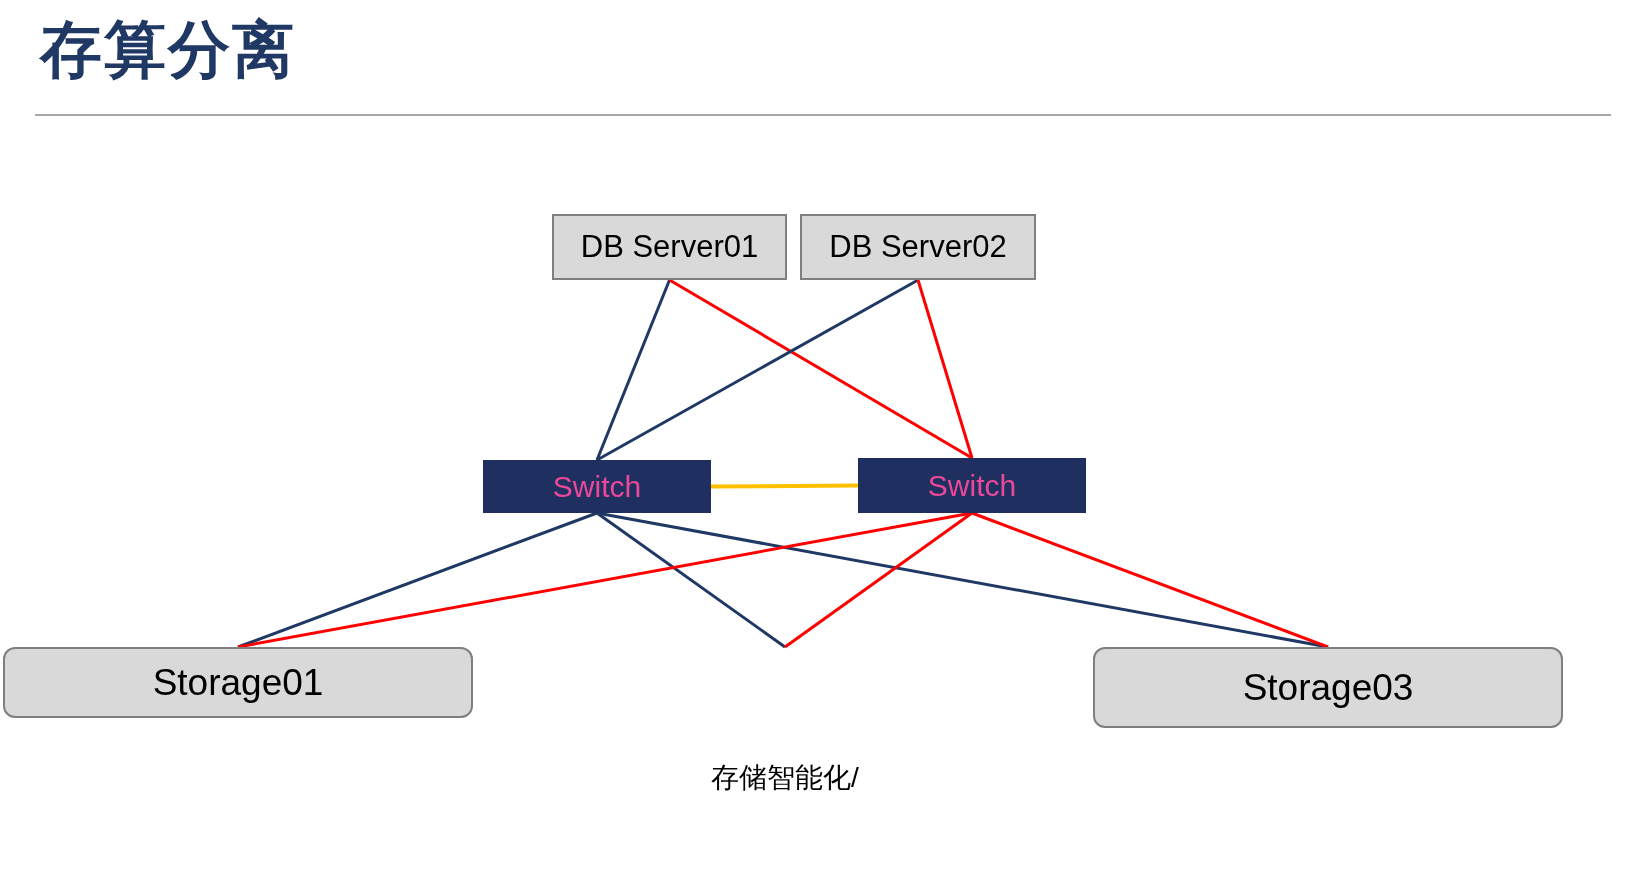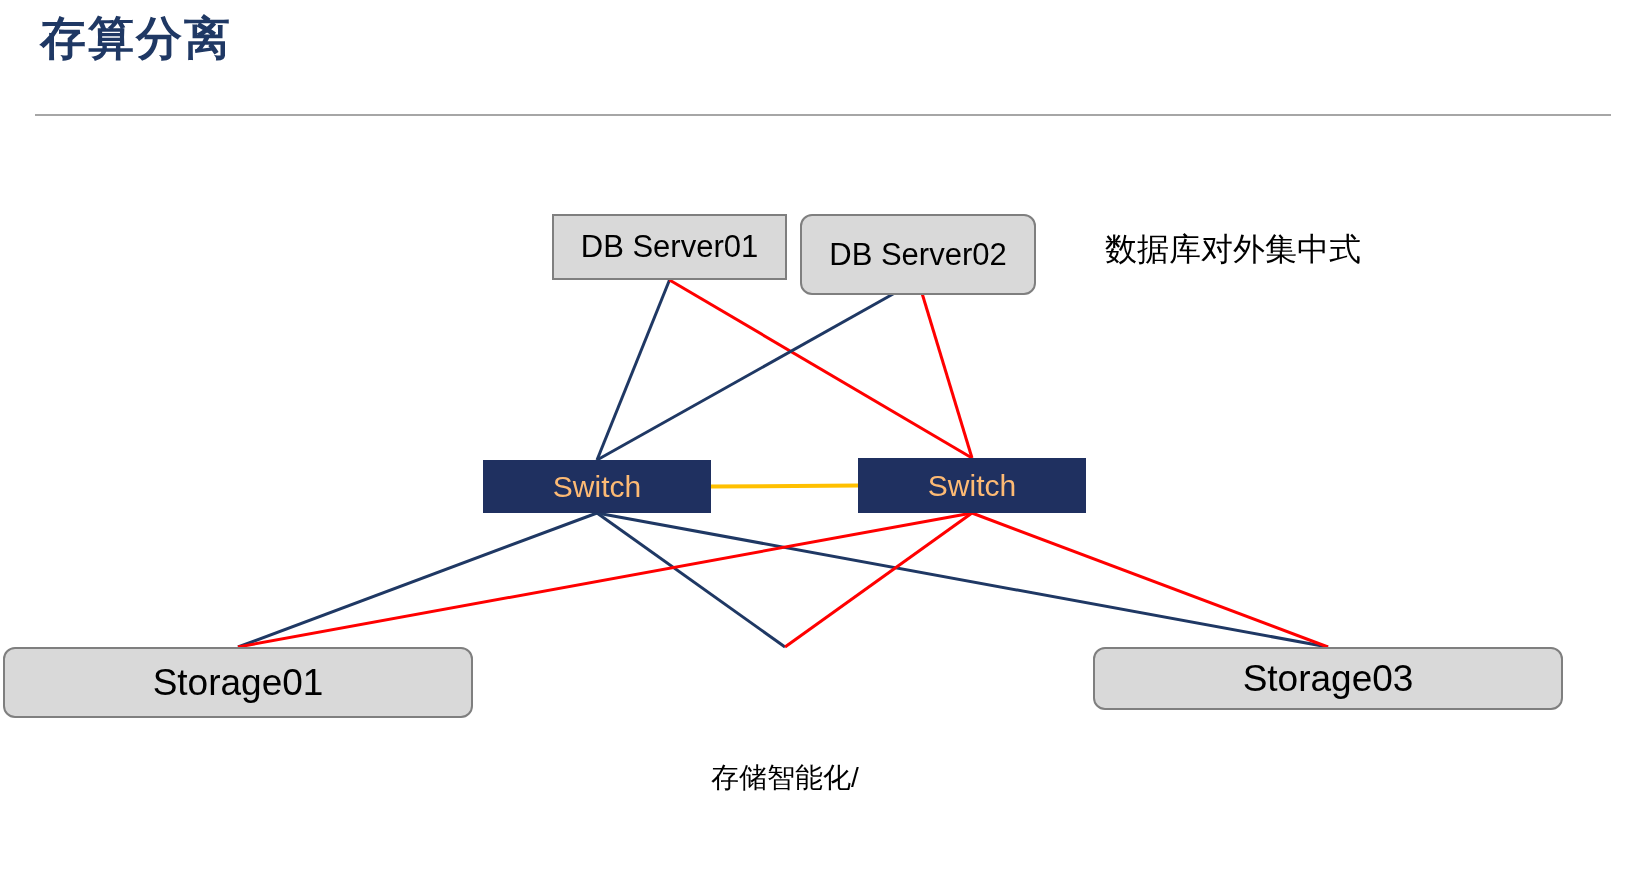--- a/index.html
+++ b/index.html
@@ -12,21 +12,21 @@
     position: relative;
     width: 1648px;
     height: 886px;
     background: #ffffff;
     overflow: hidden;
   }
   .page-title {
     position: absolute;
     left: 40px;
     top: 8px;
-    font-size: 46px;
+    font-size: 62px;
     font-weight: bold;
     color: #1F3864;
     letter-spacing: 2px;
   }
   .title-rule {
     position: absolute;
     left: 35px;
     top: 114px;
     width: 1576px;
     height: 0;
@@ -48,33 +48,33 @@
     justify-content: center;
     box-sizing: border-box;
   }
   .gray-box {
     background: #D9D9D9;
     border: 2px solid #7F7F7F;
     color: #000000;
   }
   .navy-box {
     background: #1F3060;
-    color: #fdba74;
+    color: #ec4899;
   }
   .db-box { font-size: 31px; text-align: right; }
   .switch-box { font-size: 30px; }
   .storage-box { font-size: 37px; border-radius: 12px; }
 
   #node-db1     { left: 552px; top: 214px; width: 235px; height: 66px; }
-  #node-db2     { left: 800px; top: 214px; width: 236px; height: 81px; border-radius: 12px; }
+  #node-db2     { left: 800px; top: 214px; width: 236px; height: 66px; }
   #node-switch1 { left: 483px; top: 460px; width: 228px; height: 53px; }
   #node-switch2 { left: 858px; top: 458px; width: 228px; height: 55px; }
   #node-storage1{ left: 3px;   top: 647px; width: 470px; height: 71px; }
   #node-storage2{ left: 550px; top: 647px; width: 470px; height: 71px; }
-  #node-storage3{ left: 1093px;top: 647px; width: 470px; height: 63px; }
+  #node-storage3{ left: 1093px;top: 647px; width: 470px; height: 81px; }
 
   .note-right {
     position: absolute;
     left: 1105px;
     top: 228px;
     font-size: 32px;
     color: #000000;
     z-index: 2;
   }
   .note-bottom {
@@ -113,21 +113,20 @@
     </svg>
 
   <div class="node gray-box db-box" id="node-db1">
     <span>DB Server01</span>
   </div>
 
   <div class="node gray-box db-box" id="node-db2">
     <span>DB Server02</span>
   </div>
 
-  <div class="note-right">数据库对外集中式</div>
 
   <div class="node navy-box switch-box" id="node-switch1">
     <span>Switch</span>
   </div>
 
   <div class="node navy-box switch-box" id="node-switch2">
     <span>Switch</span>
   </div>
 
   <div class="node gray-box storage-box" id="node-storage1">

